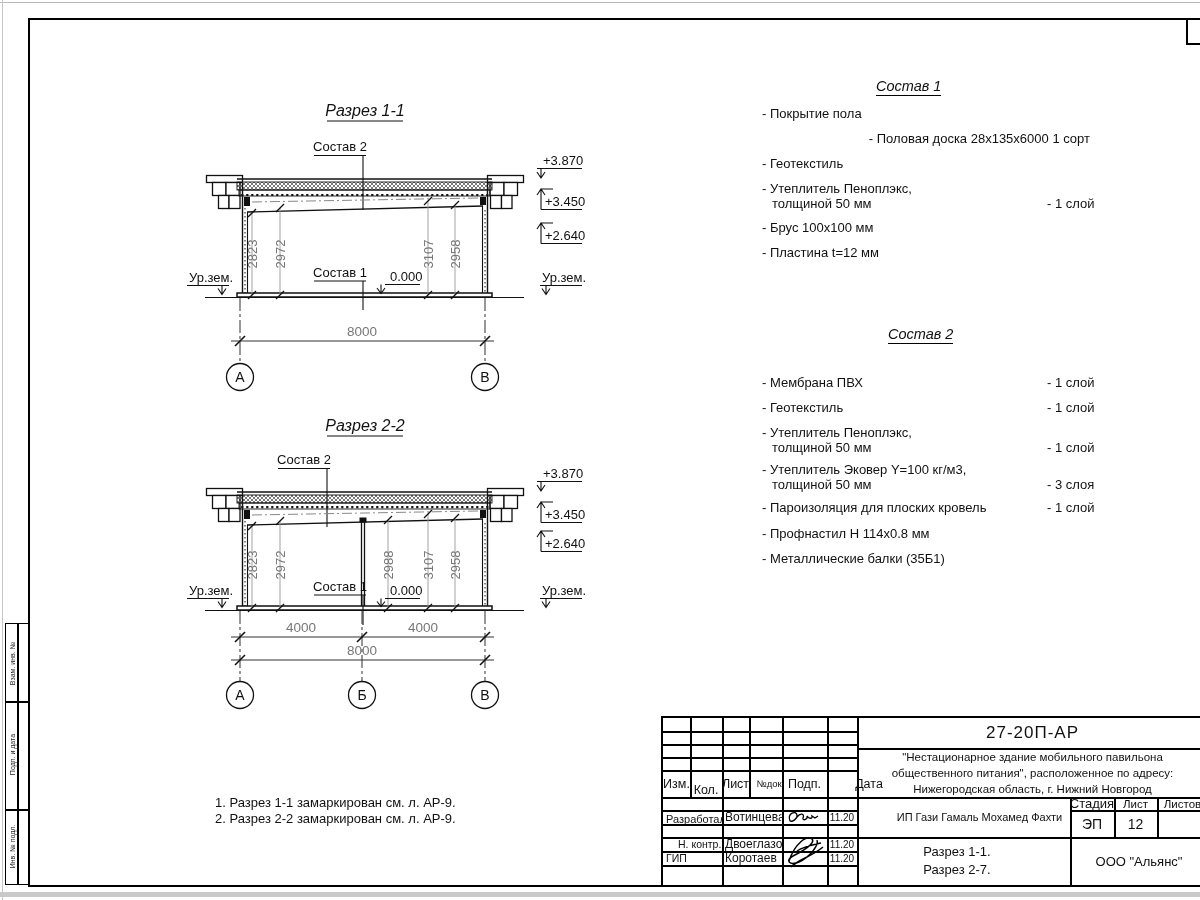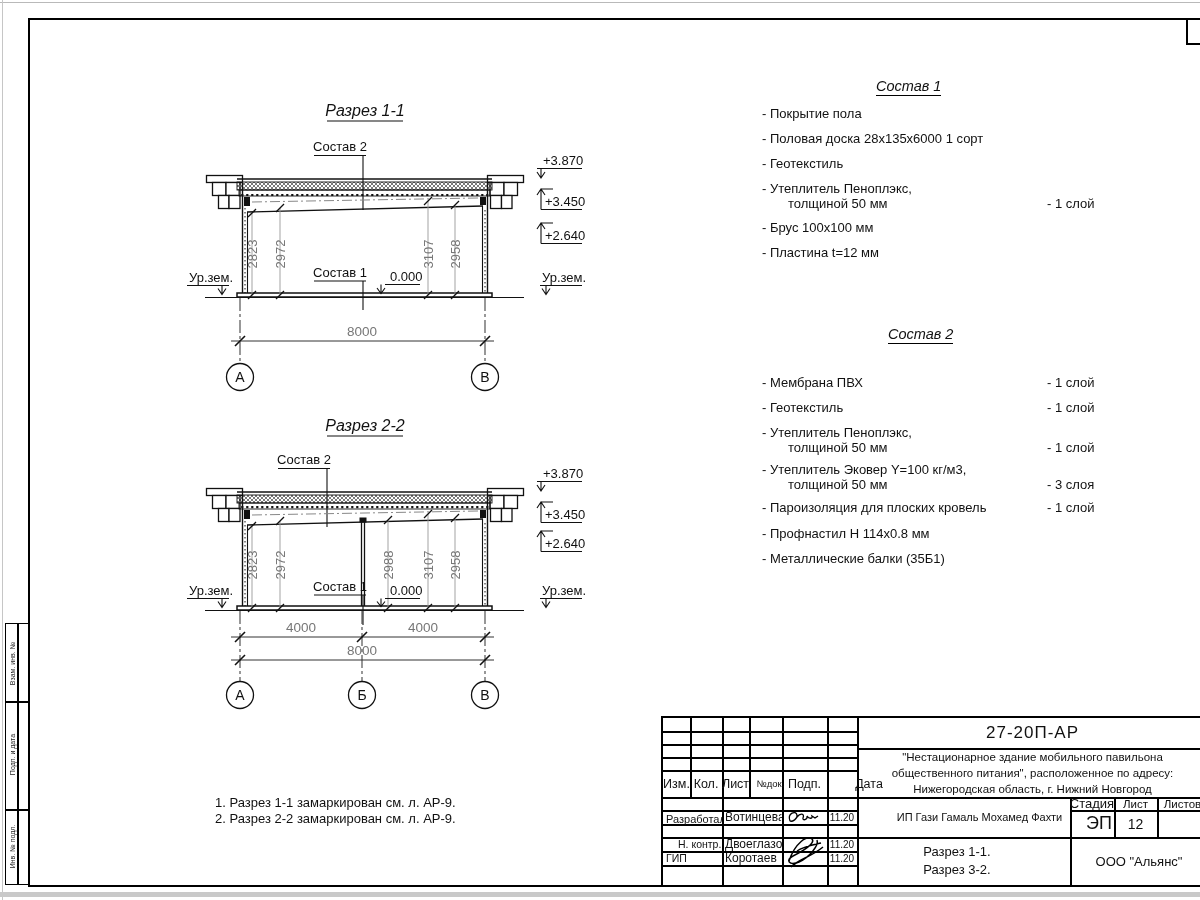--- a/index.html
+++ b/index.html
@@ -16,21 +16,21 @@
   
   #marginbox{left:5px;top:623px;width:23px;height:260px;border:1.5px solid #000;}
   #marginbox .split{position:absolute;left:11px;top:0;width:1.5px;height:100%;background:#000;}
   #marginbox .h1{position:absolute;left:0;top:77px;width:100%;height:1.5px;background:#000;}
   #marginbox .h2{position:absolute;left:0;top:185px;width:100%;height:1.5px;background:#000;}
   .vlabel{position:absolute;font-size:7px;white-space:nowrap;transform:rotate(-90deg);transform-origin:center;color:#222;}
   
   .sostav{position:absolute;width:350px;font-size:13px;}
   .sostav .stitle{position:absolute;font-style:italic;font-size:14.5px;border-bottom:1px solid #000;padding-bottom:1px;white-space:nowrap;}
   .item{position:absolute;left:22px;width:328px;line-height:15px;white-space:nowrap;}
-  .item .l2{margin-left:26px;}
+  .item .l2{margin-left:10px;}
   .item .qty{position:absolute;left:285px;bottom:0;white-space:nowrap;}
   
   #notes{left:215px;top:795px;font-size:13px;line-height:15.5px;white-space:nowrap;}
   
   #tb{left:661px;top:716px;width:545px;height:167px;border:2px solid #000;border-right:none;background:#fff;}
   #tb .vl,#tb .hl{position:absolute;background:#000;}
   #tb .vl{width:2px;}
   #tb .hl{height:2px;}
   .cell{position:absolute;display:flex;align-items:center;justify-content:center;text-align:center;overflow:hidden;}
   .cellL{position:absolute;display:flex;align-items:center;text-align:left;overflow:hidden;}
@@ -317,21 +317,21 @@
         <text x="240" y="700" text-anchor="middle" font-size="14" fill="#111" stroke="none">А</text>
         <text x="362" y="700" text-anchor="middle" font-size="14" fill="#111" stroke="none">Б</text>
         <text x="485" y="700" text-anchor="middle" font-size="14" fill="#111" stroke="none">В</text>
       </g>
     </g>
   </svg>
 
   <div class="sostav" style="left:740px;top:0;height:280px;">
     <div class="stitle" style="left:136px;top:78px;">Состав 1</div>
     <div class="item" style="top:106px;"><span>- Покрытие пола</span></div>
-    <div class="item" style="top:131px;"><span>- Половая доска 28х135х6000 1 сорт</span></div>
+    <div class="item" style="top:131px;text-align:right;"><span>- Половая доска 28х135х6000 1 сорт</span></div>
     <div class="item" style="top:156px;"><span>- Геотекстиль</span></div>
     <div class="item" style="top:181px;height:30px;">
       <span>- Утеплитель Пеноплэкс,</span><br>
       <span class="l2">толщиной 50 мм</span>
       <span class="qty">- 1 слой</span>
     </div>
     <div class="item" style="top:220px;"><span>- Брус 100х100 мм</span></div>
     <div class="item" style="top:245px;"><span>- Пластина t=12 мм</span></div>
   </div>
 
@@ -386,21 +386,21 @@
     <div class="hl" style="left:0;top:119px;width:545px;"></div>
     <div class="hl" style="left:0;top:133px;width:194px;"></div>
     <div class="hl" style="left:0;top:147px;width:194px;"></div>
     <div class="hl" style="left:194px;top:30px;width:351px;"></div>
     <div class="vl" style="left:407px;top:79px;height:88px;"></div>
     <div class="vl" style="left:451px;top:79px;height:40px;"></div>
     <div class="vl" style="left:494px;top:79px;height:40px;"></div>
     <div class="hl" style="left:407px;top:92px;width:138px;"></div>
 
     <div class="cell" style="left:0;top:52px;width:27px;height:27px;font-size:12.5px;">Изм.</div>
-    <div class="cell" style="left:27px;top:52px;width:32px;height:27px;font-size:12.5px;">Кол.</div>
+    <div class="cell" style="left:27px;top:52px;width:32px;height:39px;font-size:12.5px;">Кол.</div>
     <div class="cell" style="left:59px;top:52px;width:27px;height:27px;font-size:12.5px;">Лист</div>
     <div class="cell" style="left:86px;top:52px;width:43px;height:27px;font-size:9.5px;">№док.</div>
     <div class="cell" style="left:119px;top:52px;width:45px;height:27px;font-size:12.5px;">Подп.</div>
     <div class="cell" style="left:164px;top:52px;width:30px;height:27px;font-size:12.5px;margin-left:27px;">Дата</div>
 
     <div class="cellL" style="left:3px;top:92px;width:56px;height:18px;font-size:11px;">Разработал</div>
     <div class="cellL" style="left:62px;top:92px;width:57px;height:14px;font-size:12px;border-radius:7px;">Вотинцева</div>
     <div class="cell" style="left:164px;top:92px;width:30px;height:14px;font-size:10px;">11.20</div>
     <div class="cellL" style="left:3px;top:119px;width:56px;height:14px;font-size:10.5px;padding-left:12px;">Н. контр.</div>
     <div class="cellL" style="left:62px;top:119px;width:57px;height:14px;font-size:12px;">Двоеглазов</div>
@@ -419,23 +419,23 @@
     <div class="cell" style="left:194px;top:0;width:351px;height:30px;font-size:17px;letter-spacing:1px;">27-20П-АР</div>
     <div class="cell" style="left:194px;top:30px;width:351px;height:49px;font-size:11.5px;line-height:16px;display:block;padding-top:1px;">
       <div>"Нестационарное здание мобильного павильона</div>
       <div>общественного питания", расположенное по адресу:</div>
       <div>Нижегородская область, г. Нижний Новгород</div>
     </div>
     <div class="cell" style="left:194px;top:79px;width:213px;height:40px;font-size:11px;margin-left:16px;">ИП Гази Гамаль Мохамед Фахти</div>
     <div class="cell" style="left:407px;top:79px;width:44px;height:13px;font-size:13px;">Стадия</div>
     <div class="cell" style="left:451px;top:79px;width:43px;height:13px;font-size:11.5px;">Лист</div>
     <div class="cell" style="left:494px;top:79px;width:51px;height:13px;font-size:11.5px;">Листов</div>
-    <div class="cell" style="left:407px;top:92px;width:44px;height:27px;font-size:18px;margin-left:7px;">ЭП</div>
+    <div class="cell" style="left:407px;top:92px;width:44px;height:27px;font-size:14px;">ЭП</div>
     <div class="cell" style="left:451px;top:92px;width:43px;height:27px;font-size:14px;">12</div>
     <div class="cell" style="left:494px;top:92px;width:51px;height:27px;font-size:14px;"></div>
     <div class="cell" style="left:194px;top:119px;width:200px;height:48px;font-size:13px;line-height:18px;display:block;padding-top:6px;">
       <div>Разрез 1-1.</div>
-      <div>Разрез 3-2.</div>
+      <div>Разрез 2-7.</div>
     </div>
     <div class="cell" style="left:407px;top:119px;width:138px;height:48px;font-size:13px;">ООО "Альянс"</div>
   </div>
 
 </div>
 
 </body></html>

